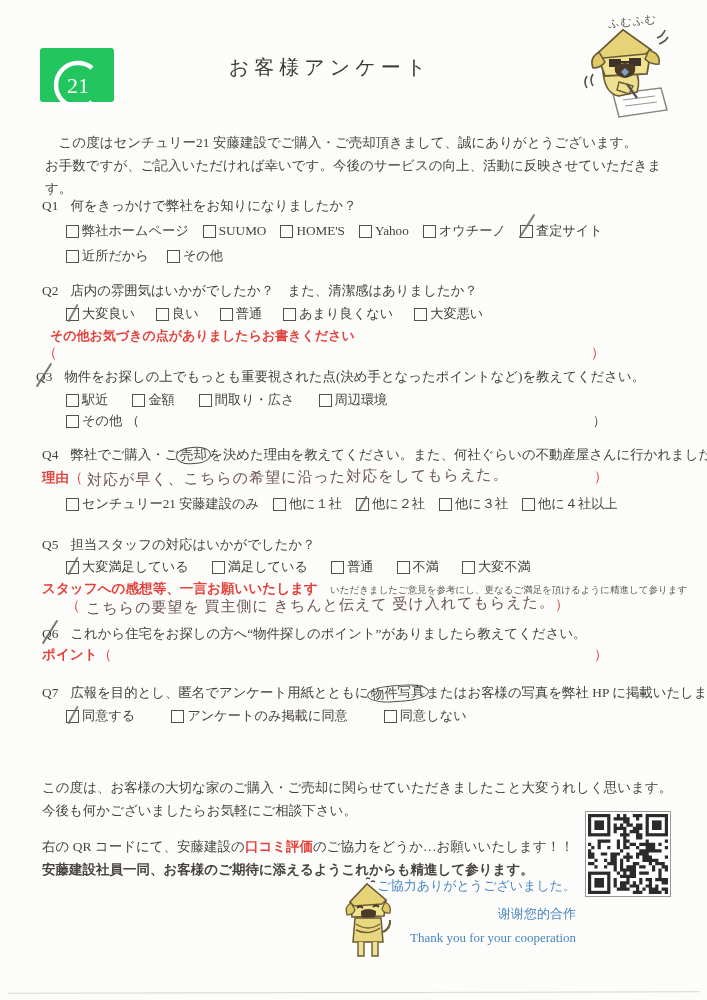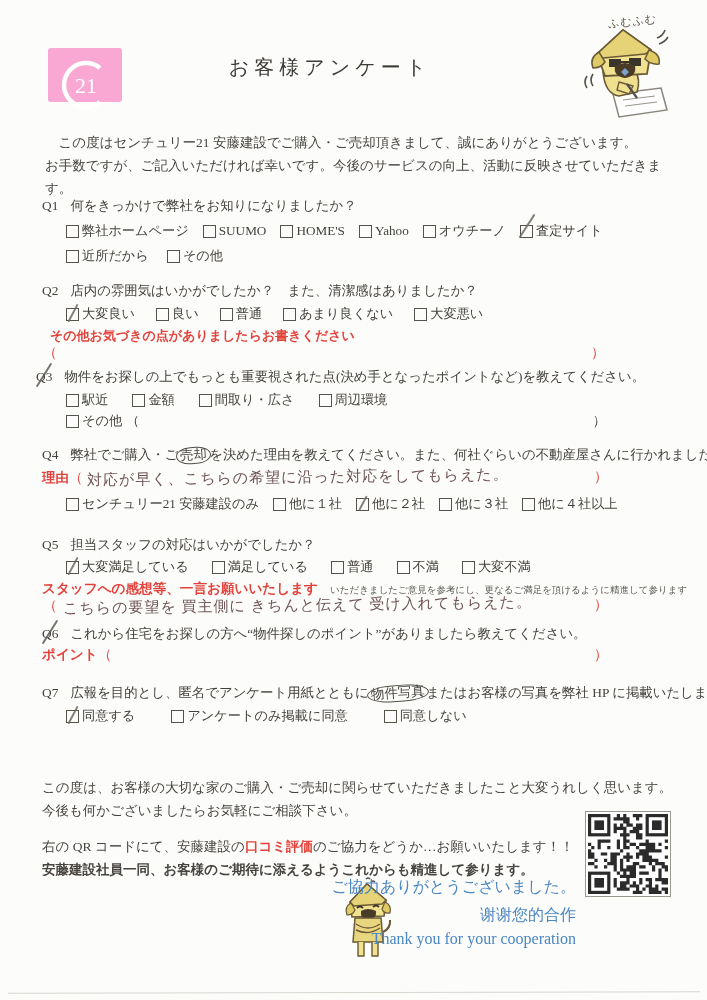--- a/index.html
+++ b/index.html
@@ -1,20 +1,20 @@
 <!DOCTYPE html>
 <html><head>
 <meta charset="utf-8">
 <style>
   html,body{margin:0;padding:0;}
   body{font-family:"Liberation Serif","DejaVu Serif",serif;}
   #page{position:relative;width:707px;height:1000px;background:#fcfcfa;overflow:hidden;color:#44413c;}
   .abs{position:absolute;}
   
-  #logo{left:48px;top:48px;width:74px;height:54px;background:#f9a8d4;border-radius:3px;}
+  #logo{left:40px;top:48px;width:74px;height:54px;background:#22c55e;border-radius:3px;}
   #title{left:150px;top:54px;width:360px;text-align:center;font-size:20px;letter-spacing:5px;color:#3d3b37;}
   #top-dog{left:575px;top:10px;width:102px;height:112px;}
   #dog-caption{left:608px;top:14px;font-size:11px;color:#5a5648;transform:rotate(-6deg);letter-spacing:1px;}
   
   .intro-line{left:45px;width:632px;font-size:13.5px;line-height:23px;color:#474440;}
   .indent{text-indent:1em;}
   
   .q-head{font-size:13.4px;color:#45423d;white-space:nowrap;}
   .qno{display:inline-block;margin-right:12px;position:relative;}
   .strike{position:absolute;left:7px;top:-8px;width:2px;height:28px;background:#56524c;transform:rotate(32deg);border-radius:2px;opacity:.8;}
@@ -27,21 +27,21 @@
   .bold{font-weight:bold;}
   .paren-line{display:flex;justify-content:space-between;font-size:14px;}
   .hand{font-size:15px;color:#6d5356;letter-spacing:1px;transform:rotate(-0.8deg);white-space:nowrap;}
   .circled{display:inline-block;border:1.5px solid #524e48;border-radius:50%/60%;padding:0 3px 1px 3px;margin:0 -2px;transform:rotate(-4deg);line-height:1.05;}
   .small-note{font-size:9.5px;color:#5a5751;letter-spacing:0;}
   
   .close-line{left:42px;width:640px;font-size:13.5px;color:#474440;white-space:nowrap;}
   .blue{color:#4a86c2;}
   #qr-box{left:585px;top:811px;width:80px;height:80px;border:1px solid #9b9892;background:#fff;padding:2px;}
   #bottom-dog{left:338px;top:876px;width:60px;height:88px;}
-  .thanks{width:276px;left:300px;text-align:right;font-size:16px;white-space:nowrap;}
+  .thanks{width:276px;left:300px;text-align:right;font-size:13px;white-space:nowrap;}
   #scan-edge{left:8px;top:992px;width:692px;height:1px;background:#d9d6d0;transform:rotate(-0.12deg);}
 </style>
 </head>
 <body>
 
 <div id="page">
 
   <div class="abs" id="logo">
     <svg width="74" height="74" viewBox="0 0 74 74">
       <path d="M 52 20 A 22 22 0 1 0 52 54" fill="none" stroke="#ffffff" stroke-width="4.5"></path>
@@ -244,21 +244,21 @@
       </span>
     <span class="opt">
         <span class="cb"></span>
         <span>大変不満</span>
       </span>
   </div>
   <div class="abs" style="left:42px;top:579px;white-space:nowrap;">
     <span class="red bold" style="font-size:13.6px;">スタッフへの感想等、一言お願いいたします</span>
     <span class="small-note" style="margin-left:8px;">いただきましたご意見を参考にし、更なるご満足を頂けるように精進して参ります</span>
   </div>
-  <div class="abs paren-line red" style="left:43px;top:596px;width:565px;">
+  <div class="abs paren-line red" style="left:35px;top:596px;width:565px;justify-content:center;">
     <span><span>（</span><span class="hand" style="display:inline-block;margin-left:6px;">こちらの要望を 買主側に きちんと伝えて 受け入れてもらえた。</span></span>
     <span>）</span>
   </div>
 
   <div class="abs q-head" style="left:42px;top:625px;">
     <span class="qno"><span>Q6</span><span class="strike"></span></span><span>これから住宅をお探しの方へ“物件探しのポイント”がありましたら教えてください。</span>
   </div>
   <div class="abs paren-line red" style="left:42px;top:646px;width:566px;gap:8px;">
     <span><span class="bold" style="font-size:13.6px;">ポイント</span><span>（</span></span>
     <span>）</span>

